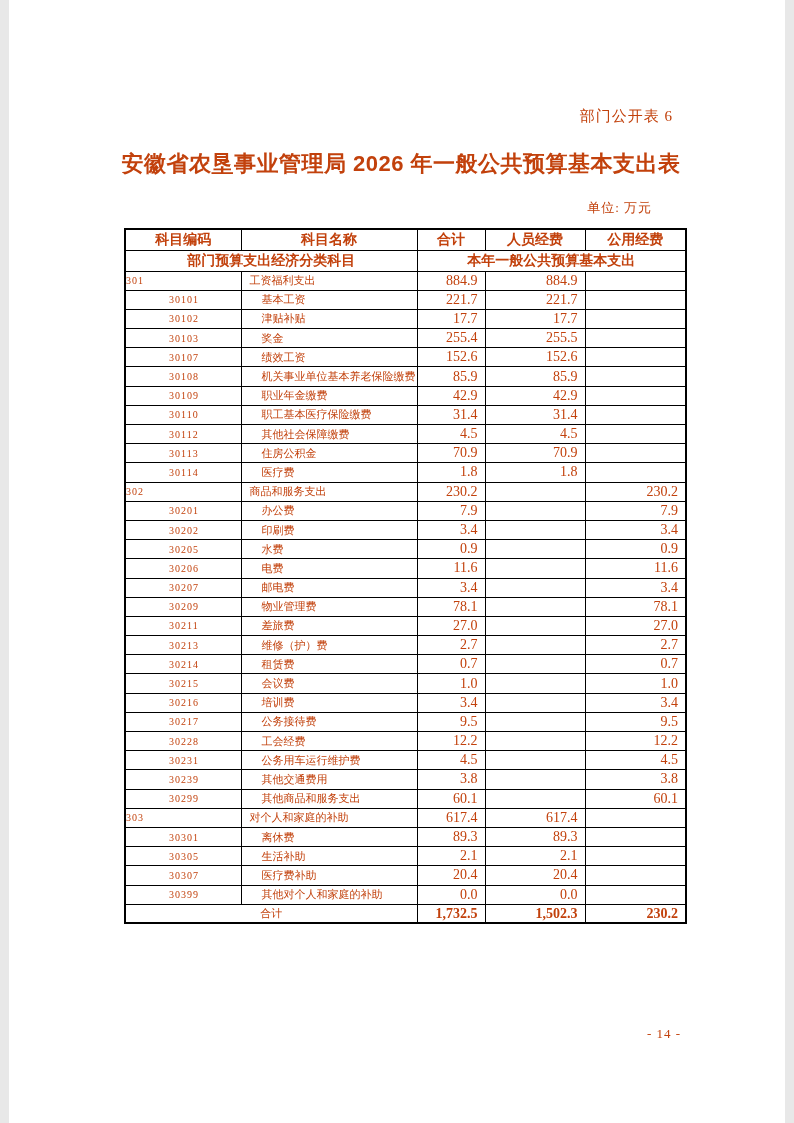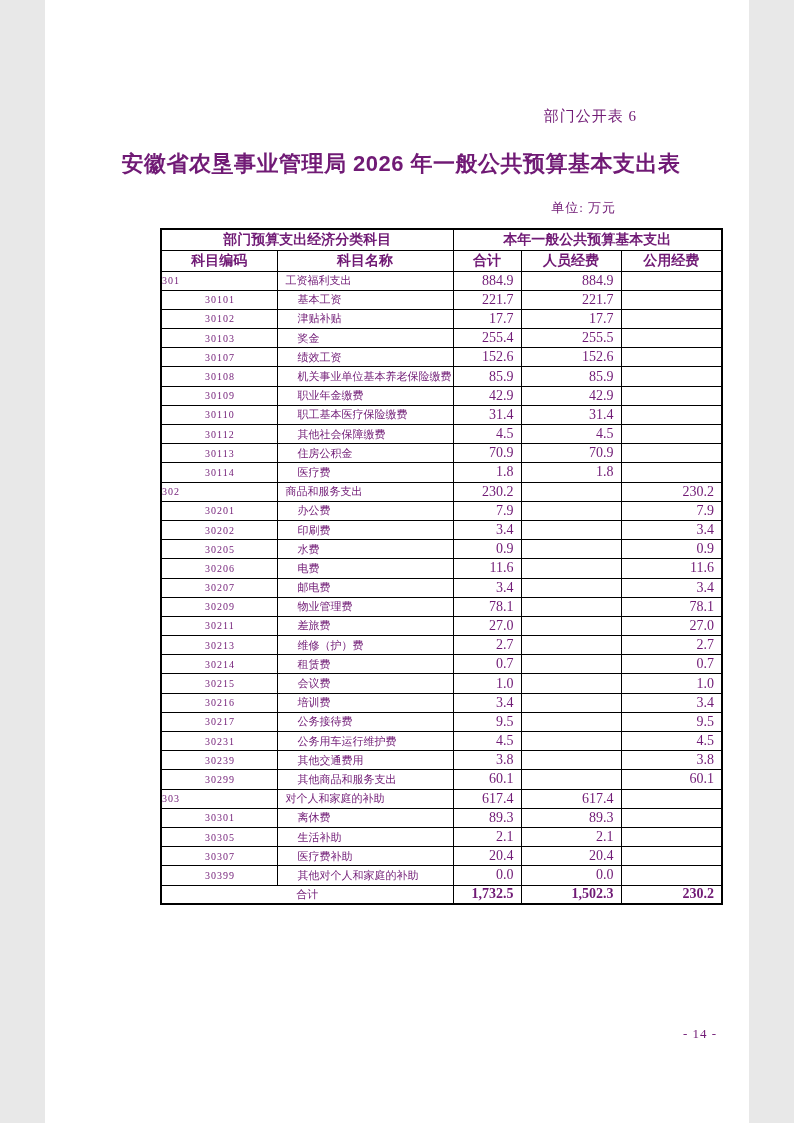--- a/index.html
+++ b/index.html
@@ -1,24 +1,24 @@
 <!DOCTYPE html>
 <html><head>
 <meta charset="utf-8">
 <style>
   * { margin: 0; padding: 0; box-sizing: border-box; }
   html, body { background: #e8e8e8; }
   .page {
     position: relative;
-    width: 704px;
+    width: 776px;
     height: 1123px;
     margin: 0 auto;
     background: #ffffff;
     font-family: "Liberation Serif", serif;
-    color: #701a75;
+    color: #c2410c;
     overflow: hidden;
   }
   .doc-label {
     position: absolute;
     top: 107px;
     right: 112px;
     font-size: 15px;
     letter-spacing: 1px;
   }
   .title {
@@ -109,30 +109,30 @@
   <table class="budget-table">
     <colgroup>
       <col style="width:116px">
       <col style="width:176px">
       <col style="width:68px">
       <col style="width:100px">
       <col style="width:101px">
     </colgroup>
     <thead>
       <tr>
-        <th colspan="2">部门预算支出经济分类科目</th>
-        <th colspan="3">本年一般公共预算基本支出</th>
-      </tr>
-      <tr>
         <th>科目编码</th>
         <th>科目名称</th>
         <th>合计</th>
         <th>人员经费</th>
         <th>公用经费</th>
       </tr>
+      <tr>
+        <th colspan="2">部门预算支出经济分类科目</th>
+        <th colspan="3">本年一般公共预算基本支出</th>
+      </tr>
     </thead>
     <tbody>
         <tr>
           <td class="code-cell">301</td>
           <td class="name-cell">工资福利支出</td>
           <td class="num-cell">884.9</td>
           <td class="num-cell">884.9</td>
           <td class="num-cell"></td>
         </tr>
         <tr>
@@ -288,20 +288,27 @@
           <td class="num-cell">3.4</td>
           <td class="num-cell"></td>
           <td class="num-cell">3.4</td>
         </tr>
         <tr>
           <td class="code-cell indent">30217</td>
           <td class="name-cell indent">公务接待费</td>
           <td class="num-cell">9.5</td>
           <td class="num-cell"></td>
           <td class="num-cell">9.5</td>
+        </tr>
+        <tr>
+          <td class="code-cell indent">30228</td>
+          <td class="name-cell indent">工会经费</td>
+          <td class="num-cell">12.2</td>
+          <td class="num-cell"></td>
+          <td class="num-cell">12.2</td>
         </tr>
         <tr>
           <td class="code-cell indent">30231</td>
           <td class="name-cell indent">公务用车运行维护费</td>
           <td class="num-cell">4.5</td>
           <td class="num-cell"></td>
           <td class="num-cell">4.5</td>
         </tr>
         <tr>
           <td class="code-cell indent">30239</td>

